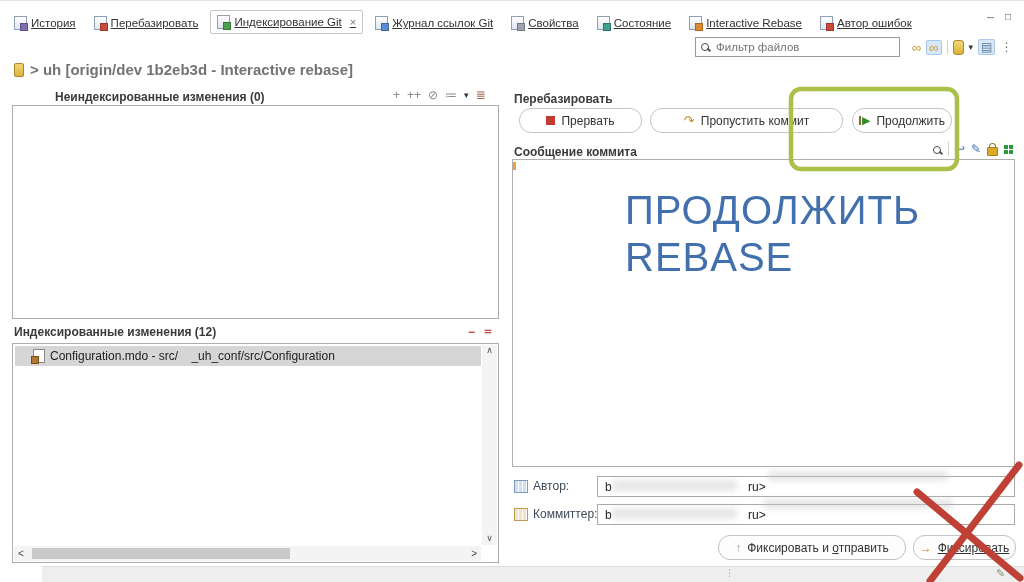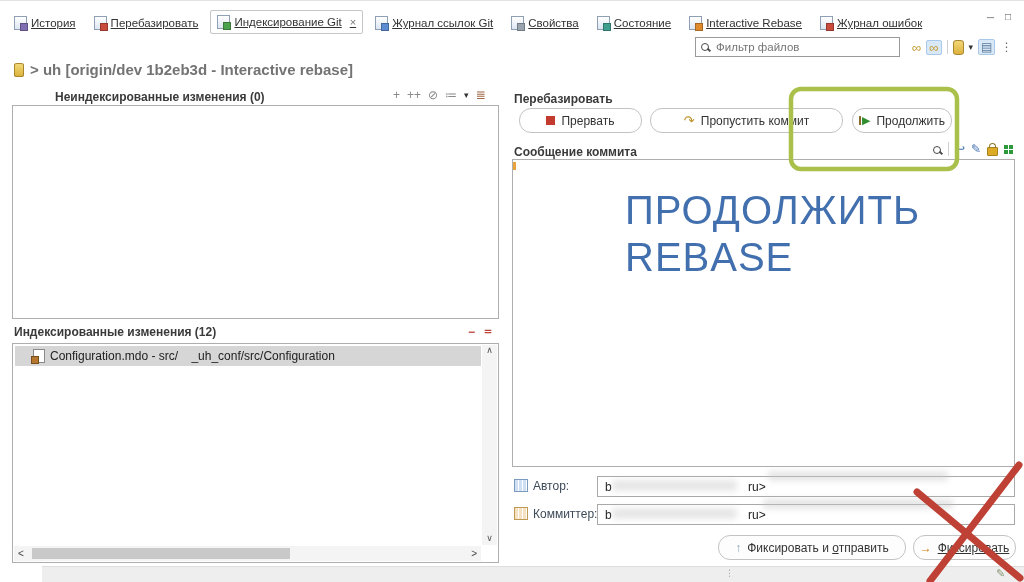--- a/index.html
+++ b/index.html
@@ -57,21 +57,21 @@
   .cm-icons{position:absolute;top:141px;display:flex;align-items:center;gap:6px;font-size:12px;}
   .blue{color:#3f6fb0;}
   .lock{width:9px;height:7px;background:#ddaa26;border:1px solid #a8821c;border-radius:1px;position:relative;margin-top:4px;}
   .lock::before{content:"";position:absolute;left:1px;top:-5px;width:5px;height:4px;border:1.5px solid #8a7a30;border-bottom:none;border-radius:4px 4px 0 0;}
   .grid-g{width:9px;height:9px;position:relative;}
   .grid-g::before{content:"";position:absolute;width:4px;height:4px;background:#2c9a3c;box-shadow:5px 0 0 #2c9a3c,0 5px 0 #2c9a3c,5px 5px 0 #2c9a3c;}
   
   .marker{position:absolute;left:513px;top:161px;width:3px;height:8px;background:#e8a33d;}
   .bigtext{position:absolute;left:625px;top:186px;font-size:40px;line-height:47px;color:#426fad;letter-spacing:1px;white-space:nowrap;z-index:5;}
   
-  .meta-row{position:absolute;left:514px;display:flex;gap:5px;font-size:12px;color:#3d4a58;}
+  .meta-row{position:absolute;left:514px;display:flex;align-items:center;gap:5px;font-size:12px;color:#3d4a58;}
   .tbl-ico{width:12px;height:11px;border:1px solid #7a9ac0;background:
      repeating-linear-gradient(90deg,#cfe0f4 0 3px,#ffffff 3px 4px);}
   .tbl-ico.orange{border-color:#c09a50;background:repeating-linear-gradient(90deg,#f4e2c2 0 3px,#ffffff 3px 4px);}
   .field{position:absolute;left:597px;width:418px;height:21px;border:1px solid #a9a9a9;background:#fff;font-size:12px;color:#222;box-sizing:border-box;}
   .field .v1{position:absolute;left:7px;top:3px;}
   .field .v2{position:absolute;left:150px;top:3px;}
   .smudge{position:absolute;background:#c8c8c8;opacity:.45;filter:blur(3px);border-radius:3px;}
   
   .statusbar{position:absolute;left:42px;right:0;top:565px;height:16px;background:#eeeeee;border-top:1px solid #ddd;}
   
@@ -112,21 +112,21 @@
     <div class="tab">
       <span class="ti c-teal"></span>
       <span>Состояние</span>
     </div>
     <div class="tab">
       <span class="ti c-orange"></span>
       <span>Interactive Rebase</span>
     </div>
     <div class="tab">
       <span class="ti c-red"></span>
-      <span>Журнал ошибок</span>
+      <span>Автор ошибок</span>
     </div>
   </div>
 
   <div class="search">
     <span class="mag"></span>
     <input type="text" placeholder="Фильтр файлов" style="">
   </div>
   <div class="vicons">
     <span class="goldglyph">∞</span>
     <span class="goldglyph hl">∞</span>

